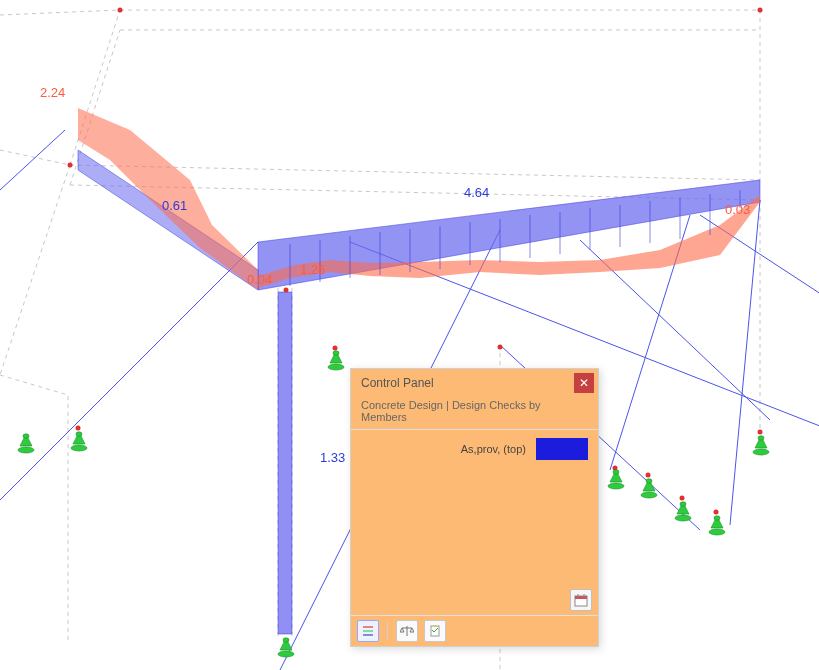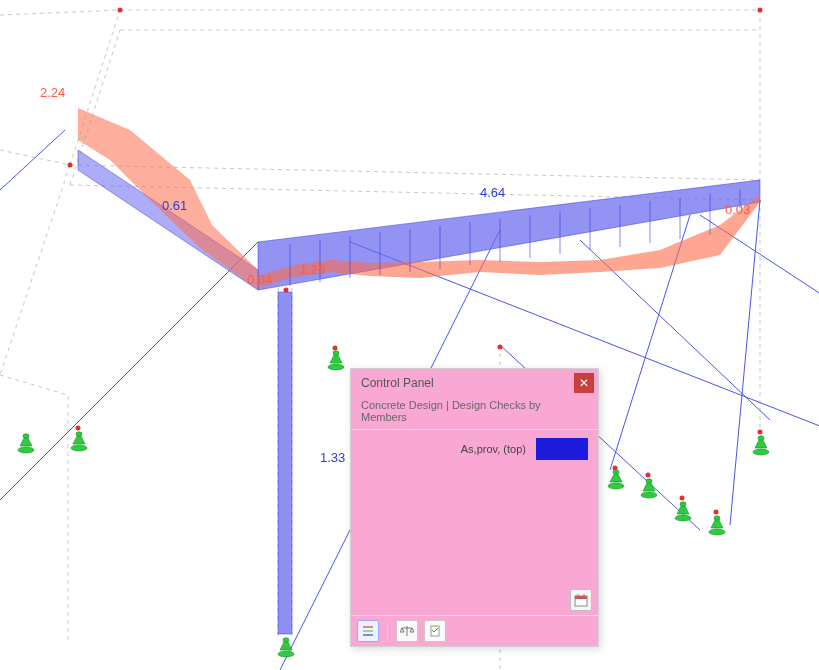--- a/index.html
+++ b/index.html
@@ -35,21 +35,21 @@
   }
   .support svg { display:block; }
 
   
   .panel {
     position: absolute;
     left: 350px;
     top: 368px;
     width: 247px;
     height: 277px;
-    background: #f9a8d4;
+    background: #fdba74;
     border: 1px solid #d0d0d0;
     box-shadow: 2px 2px 8px rgba(0,0,0,0.15);
     display: flex;
     flex-direction: column;
   }
   .panel-titlebar {
     display: flex;
     align-items: center;
     padding: 4px 4px 4px 10px;
     border-bottom: 0;
@@ -311,21 +311,21 @@
           <polygon points="9,2 3,14 15,14"></polygon>
           <ellipse cx="9" cy="4" rx="3" ry="2.2"></ellipse>
         </g>
       </svg>
   </div>
 
   <span class="value-label label-red" style="left:40px; top:85px">2.24</span>
   <span class="value-label label-blue" style="left:162px;top:198px">0.61</span>
   <span class="value-label label-red" style="left:247px;top:272px">0.04</span>
   <span class="value-label label-red" style="left:300px;top:262px">1.26</span>
-  <span class="value-label label-blue" style="left:480px;top:185px">4.64</span>
+  <span class="value-label label-blue" style="left:464px;top:185px">4.64</span>
   <span class="value-label label-red" style="left:725px;top:202px">0.03</span>
   <span class="value-label label-blue" style="left:320px;top:450px">1.33</span>
 </div>
 
 <div class="panel">
   <div class="panel-titlebar">
     <span class="panel-title">Control Panel</span>
     <div class="panel-close">
       <span>✕</span>
     </div>

